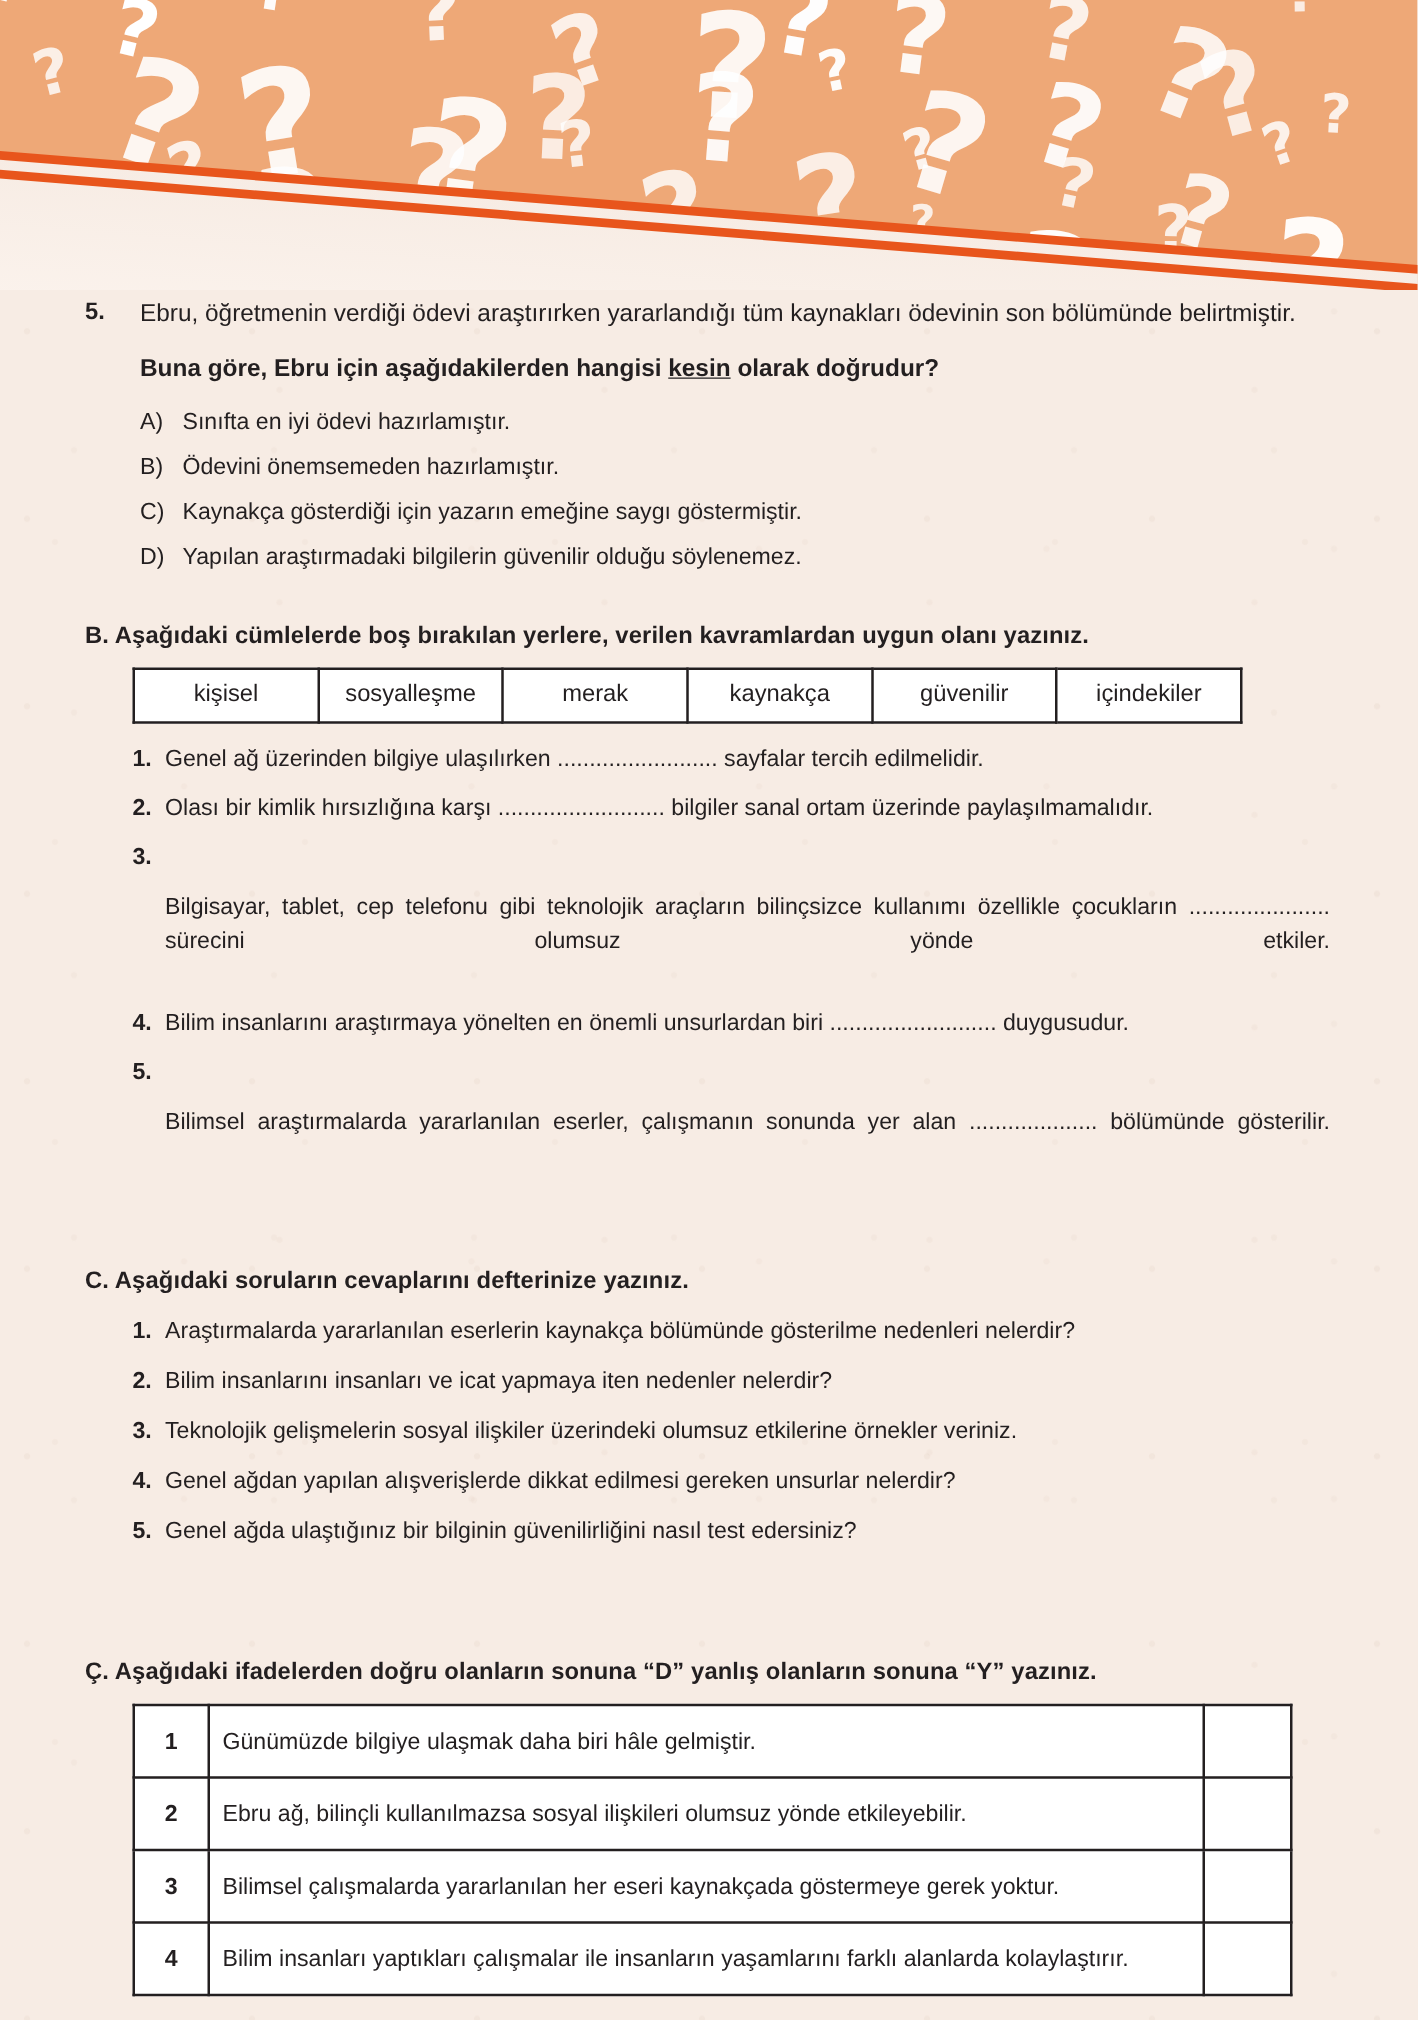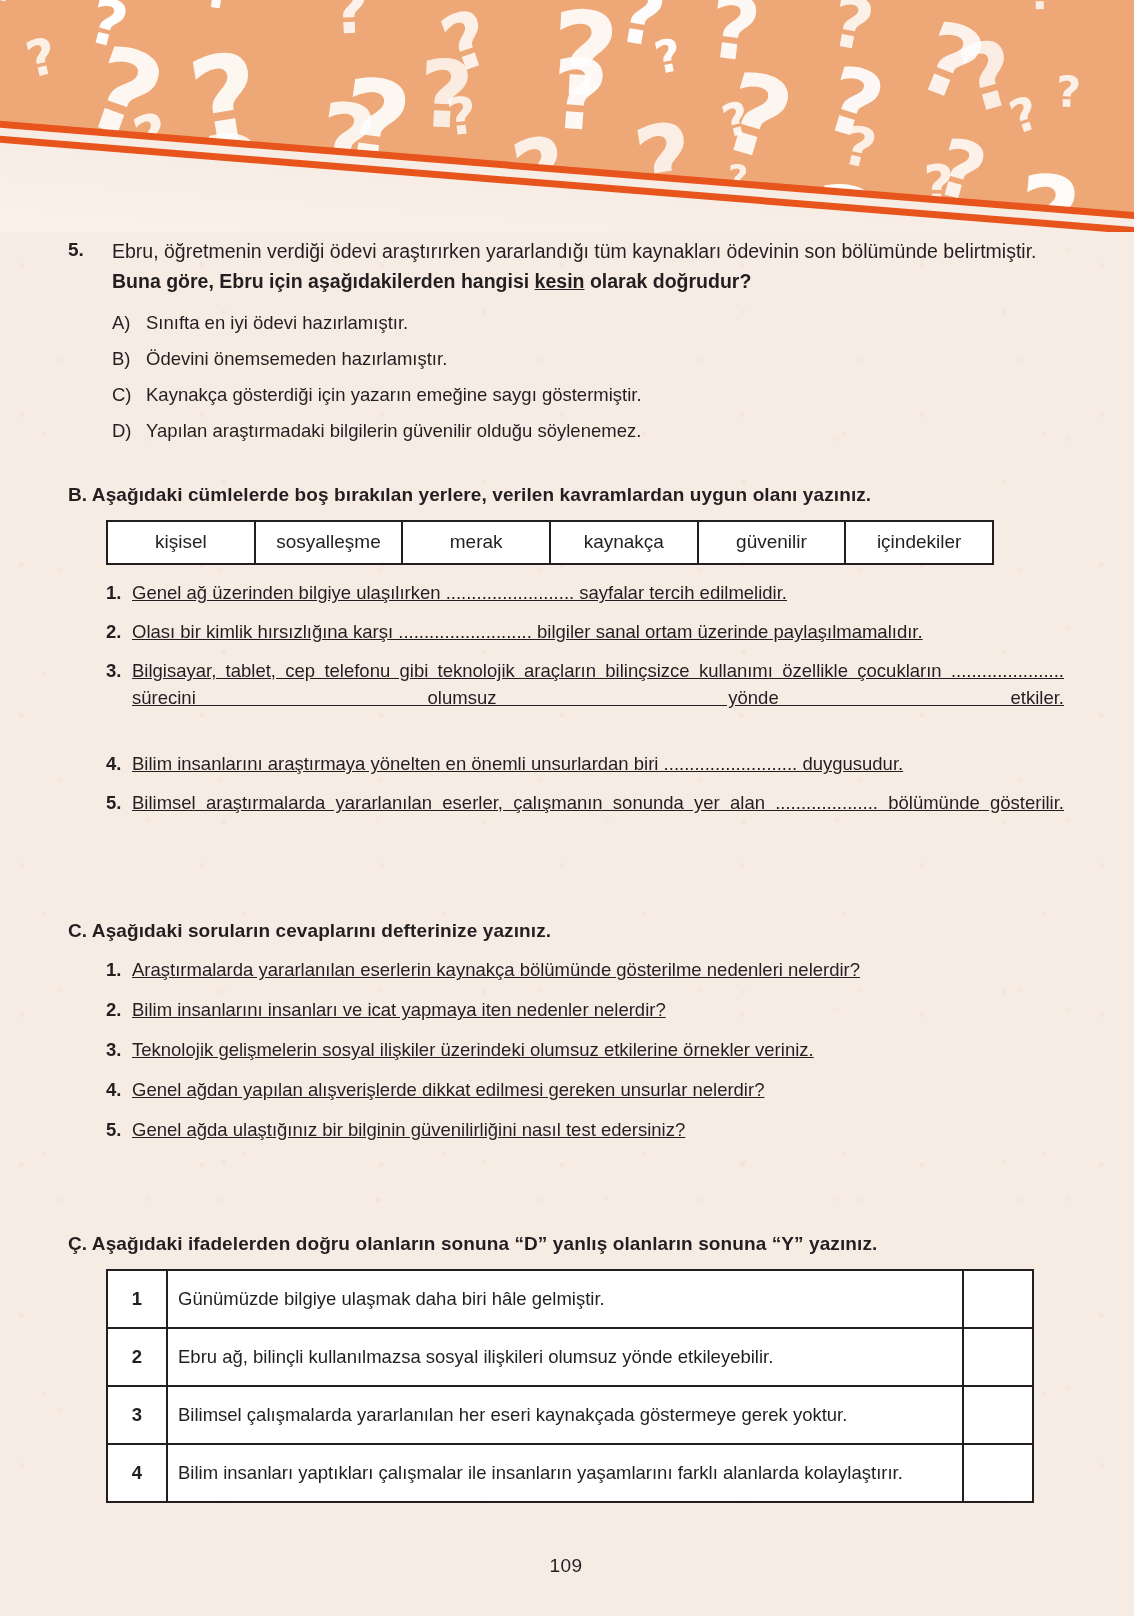--- a/index.html
+++ b/index.html
@@ -102,21 +102,21 @@
   .q-body { flex: 1 1 auto; }
   .q-stem {
     font-size: 19.5px;
     line-height: 1.42;
     margin: 0;
   }
   .q-prompt {
     font-size: 19.5px;
     font-weight: bold;
     line-height: 1.42;
-    margin: 2px 0 0 0;
+    margin: 16px 0 0 0;
   }
   .q-prompt .underlined { text-decoration: underline; }
   .options { margin: 16px 0 0 0; }
   .option {
     display: flex;
     font-size: 18.5px;
     line-height: 1.35;
     margin-bottom: 11px;
   }
   .option-letter { flex: 0 0 34px; }
@@ -152,22 +152,22 @@
     display: flex;
     font-size: 18.5px;
     line-height: 1.46;
     margin-bottom: 12px;
     padding-left: 38px;
   }
   .numitem .n {
     flex: 0 0 26px;
     font-weight: bold;
   }
-  .numitem .t { flex: 1 1 auto; text-decoration: underline; }
-  .numitem.justify .t { text-align: justify; }
+  .numitem .t { flex: 1 1 auto; }
+  .numitem.justify .t { text-align: justify; margin-top: 40px; }
   .numitem.justify .t::after {
     content: "";
     display: inline-block;
     width: 100%;
   }
 
   
   .clist { margin: 10px 0 0 0; }
   .clist .numitem { margin-bottom: 13px; }
 

